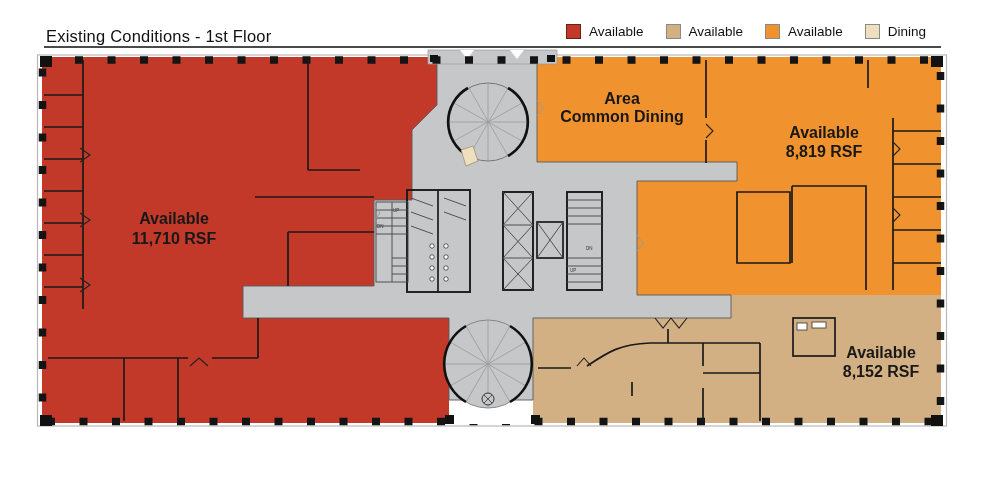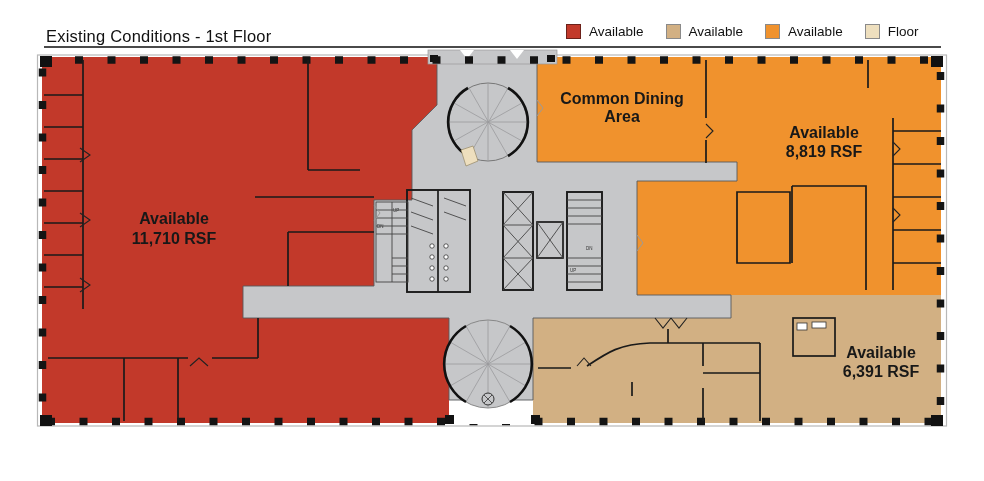--- a/index.html
+++ b/index.html
@@ -48,21 +48,21 @@
     <div class="legend-item">
       <svg width="15" height="15">
           <rect x="0.5" y="0.5" width="14" height="14" stroke="#8a8a8a" stroke-width="1" fill="#f0922d"></rect>
         </svg>
       <span>Available</span>
     </div>
     <div class="legend-item">
       <svg width="15" height="15">
           <rect x="0.5" y="0.5" width="14" height="14" stroke="#8a8a8a" stroke-width="1" fill="#eedfbe"></rect>
         </svg>
-      <span>Floor</span>
+      <span>Dining</span>
     </div>
   </div>
 
   <svg width="984" height="481" viewBox="0 0 984 481">
 
     <rect x="37.5" y="55" width="909" height="371" fill="none" stroke="#b8b8b8" stroke-width="1.2"></rect>
 
     <polygon points="42,57 437,57 437,105 412,130 412,200 374,200 374,286 243,286 243,318 449,318 449,423 42,423" fill="#c2392a"></polygon>
     <polygon points="537,57 941,57 941,295 637,295 637,163 537,163" fill="#f0922d"></polygon>
     <polygon points="533,318 731,318 731,295 941,295 941,423 533,423" fill="#d2b083"></polygon>
@@ -147,25 +147,25 @@
          M577,366 L584,358 L591,366"></path>
 
     <path class="brk" d="M374,205 l6,8 l-6,8 M637,235 l6,8 l-6,8 M537,100 l6,8 l-6,8"></path>
   </svg>
 
   <div class="space-label" style="left:174px;top:229px;line-height:20px;">
     <div>Available</div>
     <div>11,710 RSF</div>
   </div>
   <div class="space-label" style="left:622px;top:108px;line-height:18px;">
+    <div>Area</div>
     <div>Common Dining</div>
-    <div>Area</div>
   </div>
   <div class="space-label" style="left:824px;top:142px;">
     <div>Available</div>
     <div>8,819 RSF</div>
   </div>
   <div class="space-label" style="left:881px;top:362px;">
     <div>Available</div>
-    <div>6,391 RSF</div>
+    <div>8,152 RSF</div>
   </div>
 
 </div>
 
 </body></html>

